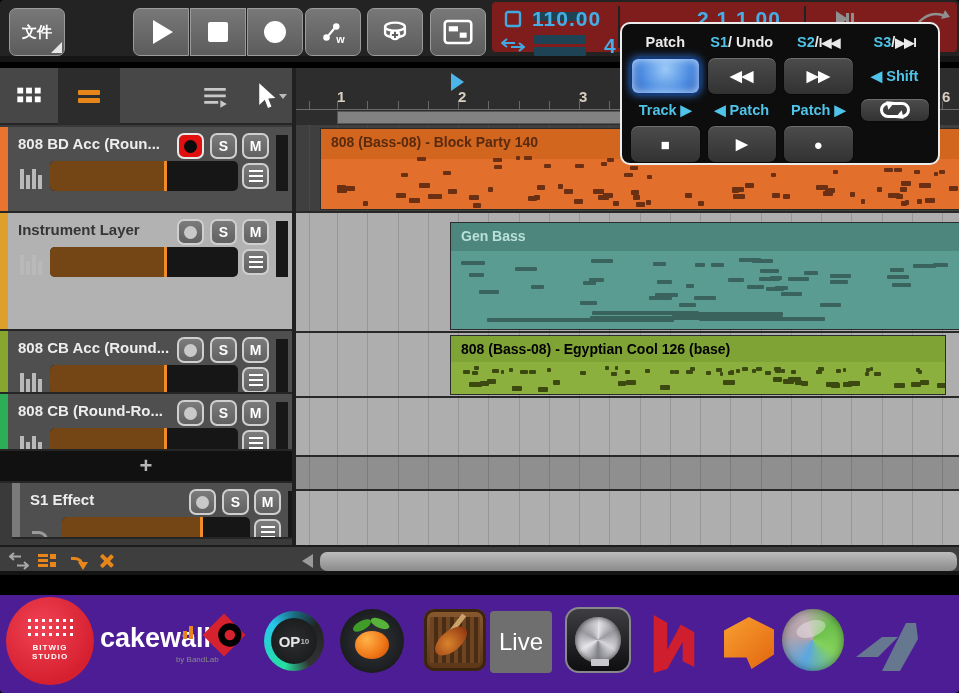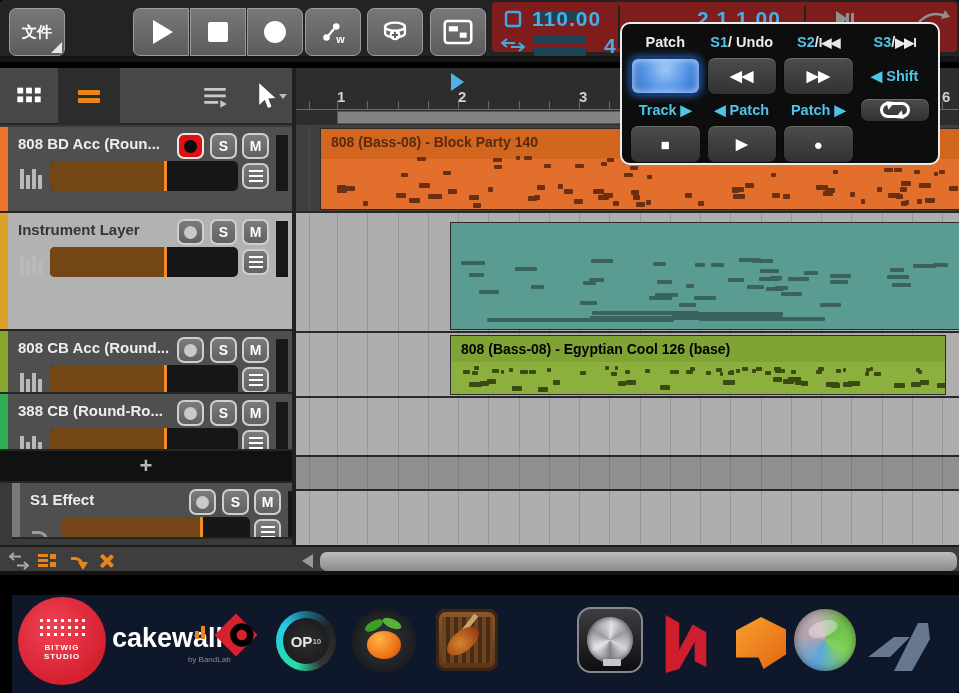--- a/index.html
+++ b/index.html
@@ -102,21 +102,21 @@
     box-shadow:inset 0 1px 0 #6e6e6e;color:#fff;font-size:15px;font-weight:bold;
     display:flex;align-items:center;justify-content:center;}
   .rbtn.shiftpad{background:radial-gradient(circle at 50% 30%,#9ccaf8,#4a8ae0 60%,#2a5cb8);
     border:2px solid #123a78;box-shadow:0 0 8px #2d6fd6, inset 0 0 10px #cfe6ff;}
   .g-small{font-size:13px;letter-spacing:-1px;}
   .loopicon{position:relative;width:30px;height:16px;border:3.5px solid #fff;border-radius:9px;}
   .loopicon::before{content:"";position:absolute;left:-2px;top:-8px;border:5px solid transparent;border-right:7px solid #fff;transform:rotate(40deg);}
   .loopicon::after{content:"";position:absolute;right:-2px;bottom:-8px;border:5px solid transparent;border-left:7px solid #fff;transform:rotate(40deg);}
 
   
-  #dock{position:absolute;left:12px;right:0;top:595px;height:98px;background:#0f172a;padding-left:20px;}
+  #dock{position:absolute;left:0;right:0;top:595px;height:98px;background:#4c1d95;padding-left:20px;}
   .app{position:absolute;}
   .app-bitwig{width:88px;height:88px;border-radius:50%;background:radial-gradient(circle at 40% 35%,#f04355,#d6202f 70%);}
   .app-bitwig .dots{position:absolute;left:20px;top:20px;width:48px;height:22px;
     background-image:radial-gradient(#fff 34%,transparent 38%);background-size:7px 7px;}
   .app-bitwig .bw-txt{position:absolute;left:0;right:0;top:46px;text-align:center;color:#fff;font-size:8px;font-weight:bold;letter-spacing:1px;line-height:9px;white-space:pre-line;}
   .app-cakewalk{color:#fff;font-size:27px;font-weight:bold;letter-spacing:0;}
   .app-cakewalk .bars{position:absolute;right:26px;top:-8px;}
   .app-cakewalk .bars b{display:inline-block;width:4px;background:#e8861c;margin-left:2px;}
   .app-cakewalk .bars b:nth-child(1){height:8px;}.app-cakewalk .bars b:nth-child(2){height:13px;}
   .app-cakewalk .sub{position:absolute;right:0;bottom:-10px;font-size:8px;font-weight:normal;color:#8a8a8a;}
@@ -314,21 +314,21 @@
           <span class="fader" style="top:34px;">
             <span class="fill" style="width:62%"></span>
           </span>
           <span class="tbtn menu" style="left:242px;top:36px;">
             <u></u>
           </span>
           <span class="vmeter" style="top:8px;height:56px;"></span>
         </div>
         <div class="trow" style="height: 57px;">
           <span class="strip" style="background:#2dad55"></span>
-          <span class="tname">388 CB (Round-Ro...</span>
+          <span class="tname">808 CB (Round-Ro...</span>
           <span class="tbtn rec" style="left:177px;top:6px;">
             <i></i>
           </span>
           <span class="tbtn" style="left:210px;top:6px;">S</span>
           <span class="tbtn" style="left:242px;top:6px;">M</span>
           <span class="picon" style="top:36px;">
             <b></b>
             <b></b>
             <b></b>
             <b></b>
@@ -453,20 +453,21 @@
           <span class="note" style="left: 555.634px; top: 57.8172px; width: 5.16085px; height: 5px; background: rgb(107, 48, 20);"></span>
           <span class="note" style="left: 415.027px; top: 64.635px; width: 9.34017px; height: 5px; background: rgb(107, 48, 20);"></span>
           <span class="note" style="left: 75.1005px; top: 63.6754px; width: 9.43733px; height: 5px; background: rgb(107, 48, 20);"></span>
           <span class="note" style="left: 152.025px; top: 73.8782px; width: 7.7547px; height: 5px; background: rgb(107, 48, 20);"></span>
           <span class="note" style="left: 539.839px; top: 69.8352px; width: 4.03956px; height: 5px; background: rgb(107, 48, 20);"></span>
           <span class="note" style="left: 604.369px; top: 68.83px; width: 9.34981px; height: 5px; background: rgb(107, 48, 20);"></span>
           <span class="note" style="left: 272.035px; top: 59.5464px; width: 11.025px; height: 5px; background: rgb(107, 48, 20);"></span>
           <span class="note" style="left: 166.706px; top: 58.0878px; width: 5.38161px; height: 5px; background: rgb(107, 48, 20);"></span>
         </div>
         <div class="clip" style="left: 154px; top: 154px; width: 510px; height: 108px; background: rgb(90, 156, 146);">
+          <div class="cliphead" style="height: 28px; background: rgb(77, 134, 125); color: rgb(185, 224, 218);">Gen Bass</div>
           <span class="note" style="left: 79.7154px; top: 62.4381px; width: 13.3205px; height: 4px; background: rgb(57, 99, 92);"></span>
           <span class="note" style="left: 140.108px; top: 35.9449px; width: 22.1022px; height: 4px; background: rgb(57, 99, 92);"></span>
           <span class="note" style="left: 329.617px; top: 69.257px; width: 21.0226px; height: 4px; background: rgb(57, 99, 92);"></span>
           <span class="note" style="left: 440.919px; top: 60.472px; width: 19.1762px; height: 4px; background: rgb(57, 99, 92);"></span>
           <span class="note" style="left: 379.332px; top: 57.0029px; width: 17.762px; height: 4px; background: rgb(57, 99, 92);"></span>
           <span class="note" style="left: 17.7971px; top: 49.9922px; width: 15.3139px; height: 4px; background: rgb(57, 99, 92);"></span>
           <span class="note" style="left: 243.954px; top: 40.2194px; width: 10.1448px; height: 4px; background: rgb(57, 99, 92);"></span>
           <span class="note" style="left: 481.595px; top: 39.717px; width: 15.1644px; height: 4px; background: rgb(57, 99, 92);"></span>
           <span class="note" style="left: 197.98px; top: 73.4211px; width: 22.8946px; height: 4px; background: rgb(57, 99, 92);"></span>
           <span class="note" style="left: 242.795px; top: 73.4187px; width: 22.5981px; height: 4px; background: rgb(57, 99, 92);"></span>
@@ -679,20 +680,23 @@
       <div class="app app-fl" style="left: 340px; top: 14px;">
         <span class="leaf1"></span>
         <span class="leaf2"></span>
         <span class="fruit"></span>
       </div>
       <div class="app app-gb" style="left: 424px; top: 14px;">
         <span class="grille"></span>
         <span class="neck"></span>
         <span class="guitar"></span>
       </div>
+      <div class="app app-live" style="left: 490px; top: 16px;">
+        <span>Live</span>
+      </div>
       <div class="app app-logic" style="left: 565px; top: 12px;">
         <span class="disc"></span>
         <span class="slot"></span>
       </div>
       <div class="app app-ntrack" style="left: 644px; top: 10px;"><svg width="58" height="72" viewBox="0 0 60 74">
           <path d="M10 70 V10 L24 18 V46 L38 20 L52 28 V64 L40 58 V38 L24 66 Z" fill="#cf1f2e"></path>
         </svg></div>
       <div class="app app-cube" style="left: 724px; top: 22px;"></div>
       <div class="app app-reaper" style="left: 782px; top: 14px;"></div>
       <div class="app app-tracktion" style="left: 854px; top: 22px;"><svg width="70" height="56" viewBox="0 0 70 56">

